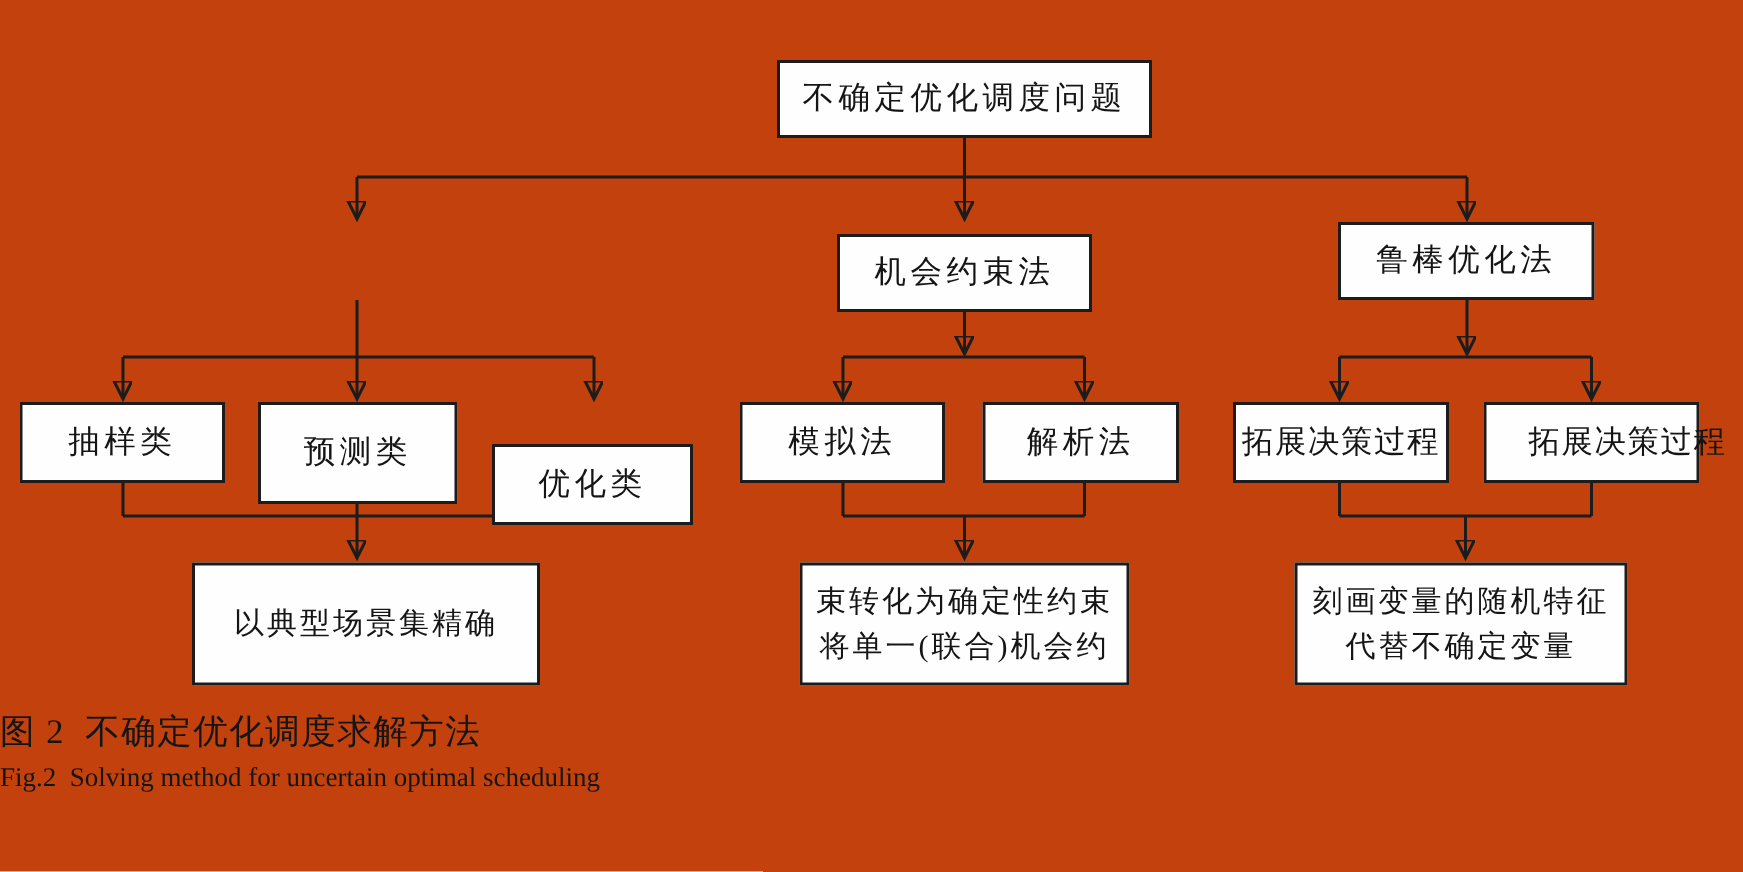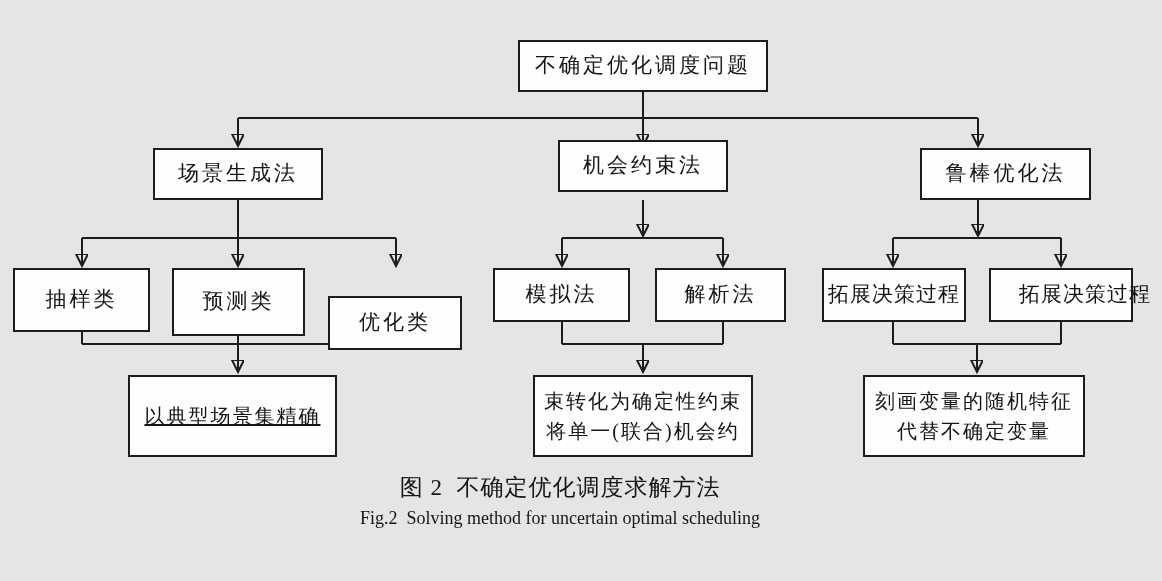--- a/index.html
+++ b/index.html
@@ -4,21 +4,21 @@
 <style>
   html, body {
     margin: 0;
     padding: 0;
     background: #ffffff;
   }
   .canvas {
     position: relative;
     width: 1162px;
     height: 581px;
-    background: #e5e5e5;
+    background: #c2410c;
     font-family: "Liberation Serif", serif;
     color: #151515;
     overflow: hidden;
   }
   .connectors {
     position: absolute;
     left: 0;
     top: 0;
     pointer-events: none;
   }
@@ -44,23 +44,21 @@
   .box.summary {
     flex-direction: column;
     font-size: 20px;
     letter-spacing: 2px;
     line-height: 1.5;
   }
   .caption {
     position: absolute;
     left: 0;
     width: 1032px;
-    text-align: center;
     white-space: pre;
-    padding-left: 44px;
   }
   .caption-zh {
     top: 472px;
     font-size: 23px;
     letter-spacing: 1px;
   }
   .caption-en {
     top: 508px;
     font-size: 18px;
   }
@@ -108,35 +106,34 @@
     <path d="M643,344 V370" marker-end="url(#arrow)"></path>
 
     <path d="M893,322 V344"></path>
     <path d="M1061,322 V344"></path>
     <path d="M893,344 H1061"></path>
     <path d="M977,344 V370" marker-end="url(#arrow)"></path>
   </svg>
 
   <div class="box" style="left:518px; top:40px; width:250px; height:52px;">不确定优化调度问题</div>
 
-  <div class="box" style="left:153px; top:148px; width:170px; height:52px;">场景生成法</div>
-  <div class="box" style="left:558px; top:140px; width:170px; height:52px;">机会约束法</div>
-  <div class="box" style="left:892px; top:148px; width:171px; height:52px;margin-left:28px;">鲁棒优化法</div>
+  <div class="box" style="left:558px; top:156px; width:170px; height:52px;">机会约束法</div>
+  <div class="box" style="left:892px; top:148px; width:171px; height:52px;">鲁棒优化法</div>
 
-  <div class="box" style="left:13px; top:268px; width:137px; height:64px;">抽样类</div>
+  <div class="box" style="left:13px; top:268px; width:137px; height:54px;">抽样类</div>
   <div class="box" style="left:172px; top:268px; width:133px; height:68px;">预测类</div>
   <div class="box" style="left:328px; top:268px; width:134px; height:54px;margin-top:28px;">优化类</div>
 
   <div class="box" style="left:655px; top:268px; width:131px; height:54px;">解析法</div>
   <div class="box" style="left:493px; top:268px; width:137px; height:54px;">模拟法</div>
 
   <div class="box" style="left:822px; top:268px; width:144px; height:54px; letter-spacing:1px;">拓展决策过程</div>
   <div class="box" style="left:989px; top:268px; width:144px; height:54px; letter-spacing:1px;padding-left:48px;">拓展决策过程</div>
 
-  <div class="box summary" style="left:128px; top:375px; width:209px; height:82px;text-decoration:underline;">
+  <div class="box summary" style="left:128px; top:375px; width:232px; height:82px;">
     <span>以典型场景集精确</span>
   </div>
   <div class="box summary" style="left:533px; top:375px; width:220px; height:82px;">
     <span>束转化为确定性约束</span>
     <span>将单一(联合)机会约</span>
   </div>
   <div class="box summary" style="left:863px; top:375px; width:222px; height:82px;">
     <span>刻画变量的随机特征</span>
     <span>代替不确定变量</span>
   </div>

